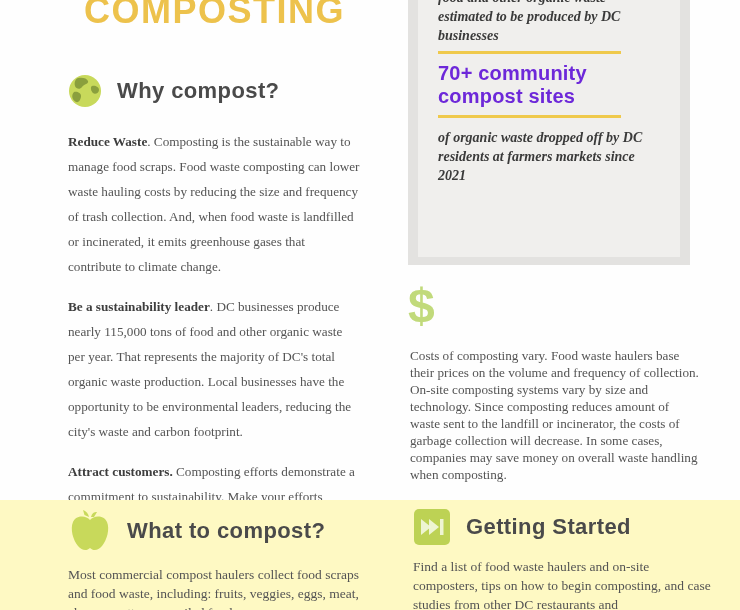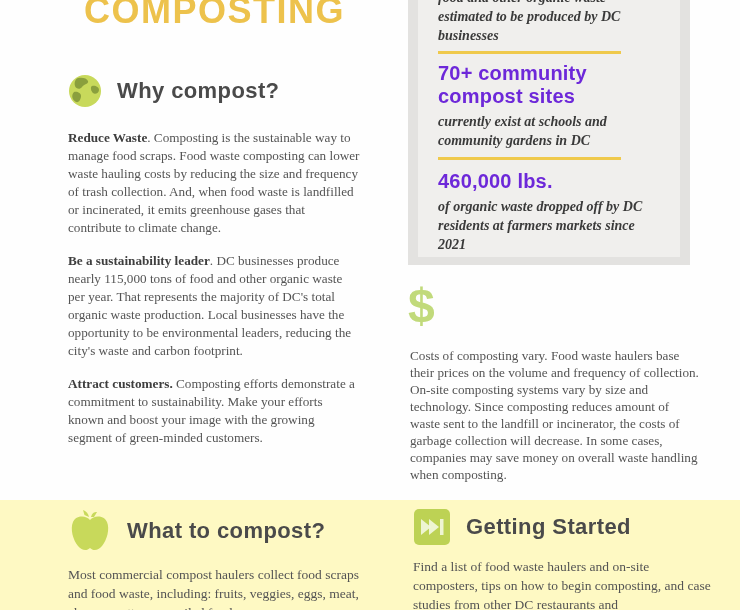--- a/index.html
+++ b/index.html
@@ -18,21 +18,21 @@
   
   .sec-head{position:absolute;display:flex;align-items:center;gap:15px;}
   .sec-head .h-txt{
     font-family:"Liberation Sans",sans-serif;font-weight:bold;
     font-size:22px;color:#4a4a4a;letter-spacing:0.4px;white-space:nowrap;
   }
   .icon-box{display:flex;align-items:center;justify-content:center;}
   
   .body-copy{
     font-family:"Liberation Serif",serif;
-    font-size:13.2px;line-height:18px;color:#545454;text-align:left;
+    font-size:13.2px;line-height:25px;color:#545454;text-align:left;
   }
   .body-copy .lead{font-weight:bold;color:#3e3e3e;}
   .left-col{position:absolute;left:68px;top:129px;width:292px;}
   .left-col p{margin:0 0 15px 0;}
   
   .stats-card{
     position:absolute;left:408px;top:-20px;width:282px;height:285px;
     background:#e3e2e0;
   }
   .stats-card .inner{
@@ -95,23 +95,21 @@
   <p><span class="lead">Be a sustainability leader</span><span>. DC businesses produce nearly 115,000 tons of food and other organic waste per year. That represents the majority of DC's total organic waste production. Local businesses have the opportunity to be environmental leaders, reducing the city's waste and carbon footprint.</span></p>
   <p><span class="lead">Attract customers.</span><span> Composting efforts demonstrate a commitment to sustainability. Make your efforts known and boost your image with the growing segment of green-minded customers.</span></p>
 </div>
 
 <div class="stats-card">
   <div class="inner"></div>
   <div class="stats-content">
     <p class="stat-caption first">food and other organic waste estimated to be produced by DC businesses</p>
     <div class="stat-divider"></div>
     <div class="stat-heading">70+ community compost sites</div>
-    <p class="stat-caption">currently exist at schools and community gardens in DC</p>
     <div class="stat-divider second"></div>
-    <div class="stat-heading">460,000 lbs.</div>
     <p class="stat-caption">of organic waste dropped off by DC residents at farmers markets since 2021</p>
   </div>
 </div>
 
 <div class="sec-head costs-head">
   <span class="icon-box dollar">$</span>
 </div>
 <div class="costs-copy body-copy">Costs of composting vary. Food waste haulers base their prices on the volume and frequency of collection. On-site composting systems vary by size and technology. Since composting reduces amount of waste sent to the landfill or incinerator, the costs of garbage collection will decrease. In some cases, companies may save money on overall waste handling when composting.</div>
 
 <div class="bottom-band">

